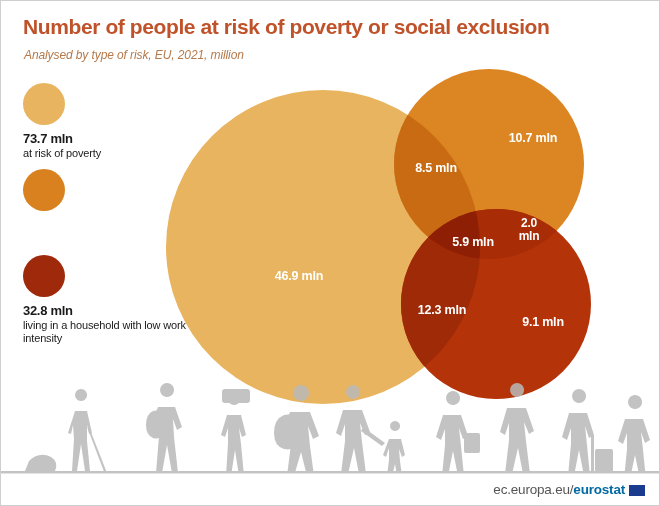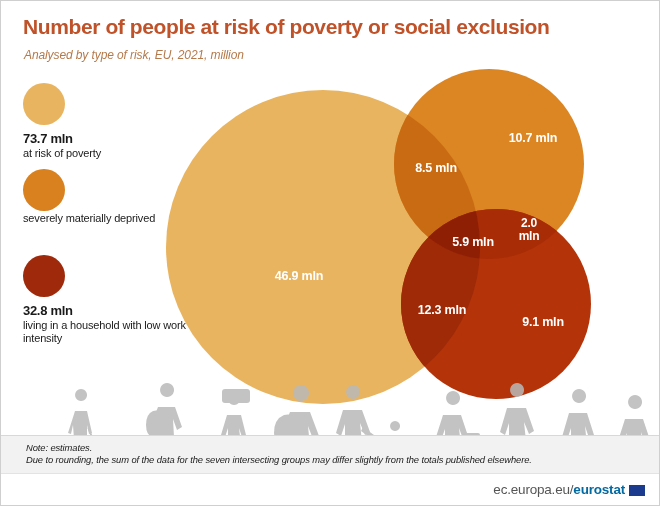--- a/index.html
+++ b/index.html
@@ -174,21 +174,20 @@
   <div class="legend">
 
     <div class="legend-item i0">
       <span class="legend-swatch" style="background:#e9b45f"></span>
       <div class="legend-value">73.7 mln</div>
       <div class="legend-desc">at risk of poverty</div>
     </div>
 
     <div class="legend-item i1">
       <span class="legend-swatch" style="background:#d8811e"></span>
-      <div class="legend-desc">severely materially deprived</div>
     </div>
 
     <div class="legend-item i2">
       <span class="legend-swatch" style="background:#9e2a0b"></span>
       <div class="legend-value">32.8 mln</div>
       <div class="legend-desc">living in a household
 with low work intensity</div>
     </div>
 
   </div>
@@ -273,23 +272,19 @@
         <path d="M590 60 l3 0 l0 36 l-3 0 z"></path>
         <rect x="594" y="74" width="18" height="23" rx="2"></rect>
 
         <path d="M634 34 a7 7 0 1 1 0.1 0 z M624 44 l18 0 l7 21 l-5 3 l-4 -11 l2 18 l3 29 l-6 0 l-5 -24 l-5 24 l-6 0 l3 -30 l0 -16 l-4 11 l-5 -3 z"></path>
 
         <path d="M28 86 q10 -10 22 -4 q8 5 4 14 l-30 0 z"></path>
       </g>
     </svg>
   </div>
 
-  <div class="footer-note">
-    <div class="note-line l1">Note: estimates.</div>
-    <div class="note-line l2">Due to rounding, the sum of the data for the seven intersecting groups may differ slightly from the totals published elsewhere.</div>
-  </div>
 
   <div class="footer-bar">
     <div class="brand"><span>ec.europa.eu/</span><b>eurostat</b></div>
     <span class="eu-flag"></span>
   </div>
 
 </div>
 
 </body></html>

